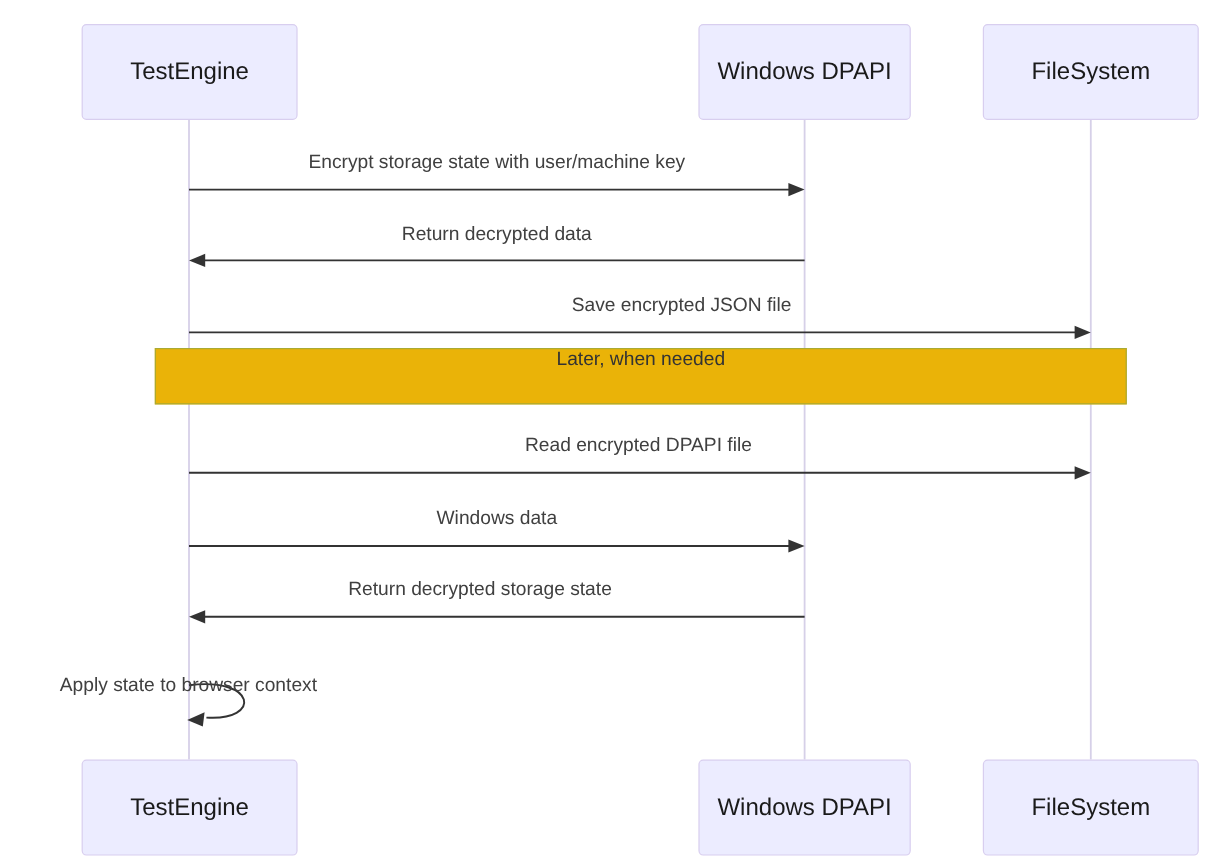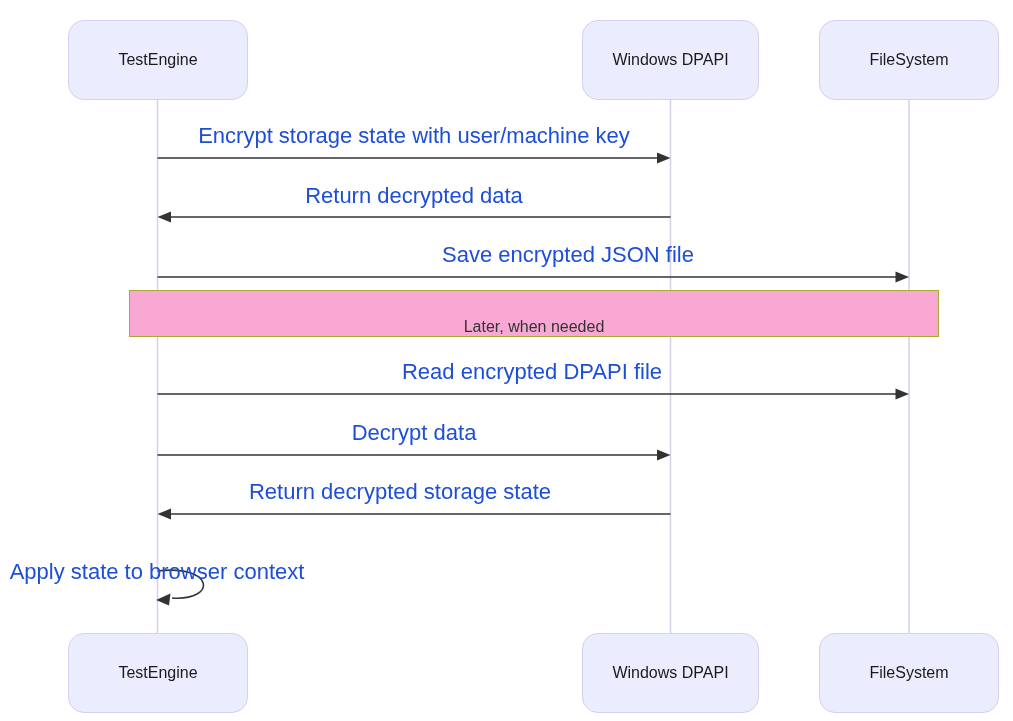--- a/index.html
+++ b/index.html
@@ -13,46 +13,46 @@
   }
   #overlay {
     position: absolute;
     left: 0; top: 0;
     width: 1013px; height: 721px;
   }
   .actor {
     position: absolute;
     background: #ECECFF;
     border: 1px solid #D8CEEF;
-    border-radius: 16px;
+    border-radius: 4px;
     display: flex;
     align-items: center;
     justify-content: center;
-    font-size: 16px;
+    font-size: 20px;
     color: #1a1a1a;
     box-sizing: border-box;
   }
   .msg-label {
     position: absolute;
     transform: translateX(-50%);
     white-space: nowrap;
-    font-size: 22px;
-    color: #1d4ed8;
+    font-size: 16px;
+    color: #404040;
     line-height: 20px;
   }
   .note {
     position: absolute;
     left: 129px;
     top: 290px;
     width: 810px;
     height: 47px;
-    background: #f9a8d4;
+    background: #eab308;
     border: 1px solid #AAAA33;
     display: flex;
-    align-items: flex-end;
+    align-items: flex-start;
     justify-content: center;
     font-size: 16px;
     color: #333333;
     box-sizing: border-box;
   }
 </style>
 </head>
 <body>
 
 <div id="canvas">
@@ -111,21 +111,21 @@
 
   <div class="msg-label" style="left:414px; top:126px;">Encrypt storage state with user/machine key</div>
   <div class="msg-label" style="left:414px; top:186px;">Return decrypted data</div>
   <div class="msg-label" style="left:552px; top:245px;margin-left:16px;">Save encrypted JSON file</div>
 
   <div class="note">
     <span>Later, when needed</span>
   </div>
 
   <div class="msg-label" style="left:532px; top:362px;">Read encrypted DPAPI file</div>
-  <div class="msg-label" style="left:414px; top:423px;">Decrypt data</div>
+  <div class="msg-label" style="left:414px; top:423px;">Windows data</div>
   <div class="msg-label" style="left:400px; top:482px;">Return decrypted storage state</div>
   <div class="msg-label" style="left:157px; top:562px;">Apply state to browser context</div>
 
   <div class="actor" style="left:68px; top:633px; width:180px; height:80px;">
     <span>TestEngine</span>
   </div>
   <div class="actor" style="left:582px; top:633px; width:177px; height:80px;">
     <span>Windows DPAPI</span>
   </div>
   <div class="actor" style="left:819px; top:633px; width:180px; height:80px;">

